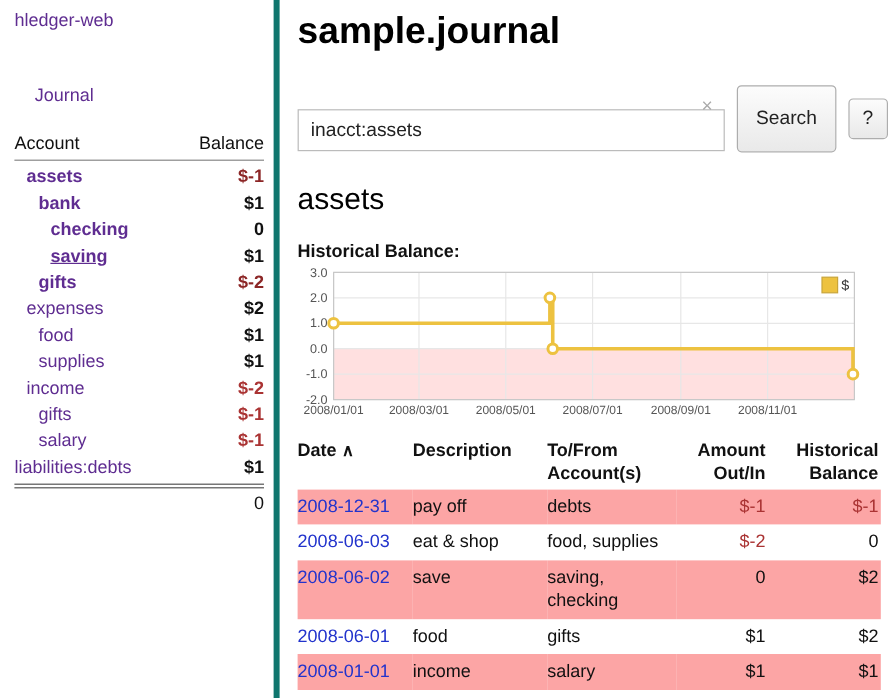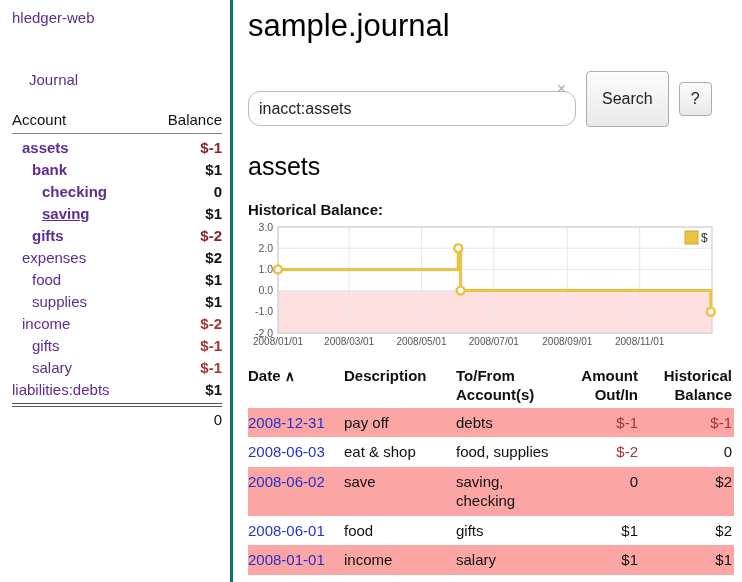--- a/index.html
+++ b/index.html
@@ -7,21 +7,21 @@
   body {
     width:742px; height:582px; position:relative; overflow:hidden;
     background:#fff; color:#111;
     font-family:"Liberation Sans", sans-serif;
   }
   a { text-decoration:none; }
 
   
   .sidebar {
     position:absolute; left:0; top:0; width:233px; height:582px;
-    border-right:3px solid #0f766e; padding:9px 8px 0 12px;
+    border-right:5px solid #0f766e; padding:9px 8px 0 12px;
   }
   .brand a { color:#5f2d91; font-size:15px; }
   .nav { margin-top:44px;margin-left:17px; }
   .nav a { color:#5f2d91; font-size:15px; }
   .acct-table { margin-top:22px; }
   .acct-head {
     display:flex; justify-content:space-between; font-size:15px;
     padding-bottom:5px; border-bottom:1px solid #888; margin-bottom:2px;
   }
   .acct-row {
@@ -34,26 +34,26 @@
   .neg { color:#aa3333; }
   .neg-strong { color:#8c2626; }
   .total { border-top:1px solid #555; margin-top:3px; }
   .total-inner {
     border-top:1px solid #555; margin-top:2px; padding-top:4px;
     text-align:right; font-size:15px;
   }
 
   
   .main { margin-left:248px; width:494px; padding-right:8px; }
-  h1.page-title { font-size:31px; font-weight:400; margin:8px 0 0; color:#000; }
+  h1.page-title { font-size:31px; font-weight:700; margin:8px 0 0; color:#000; }
   .search-row { display:flex; align-items:center; margin-top:27px; }
   .search-wrap { position:relative; }
   input.search {
-    width:328px; height:35px; font-size:16px; padding:0 28px 0 10px;
-    border:1px solid #bbb; border-radius:12px; color:#222;
+    width:356px; height:35px; font-size:16px; padding:0 28px 0 10px;
+    border:1px solid #bbb; border-radius:0; color:#222;
     font-family:"Liberation Sans", sans-serif; outline:none;margin-top:19px;
   }
   .clear-x {
     position:absolute; right:10px; top:8px; color:#aaa; font-size:16px;
     cursor:pointer; line-height:18px;
   }
   .btn {
     margin-left:10px; font-size:16px; padding:18px 15px; color:#222;
     border:1px solid #adadad; border-radius:4px;
     background:linear-gradient(#fcfcfc,#e9e9e9); cursor:pointer;

